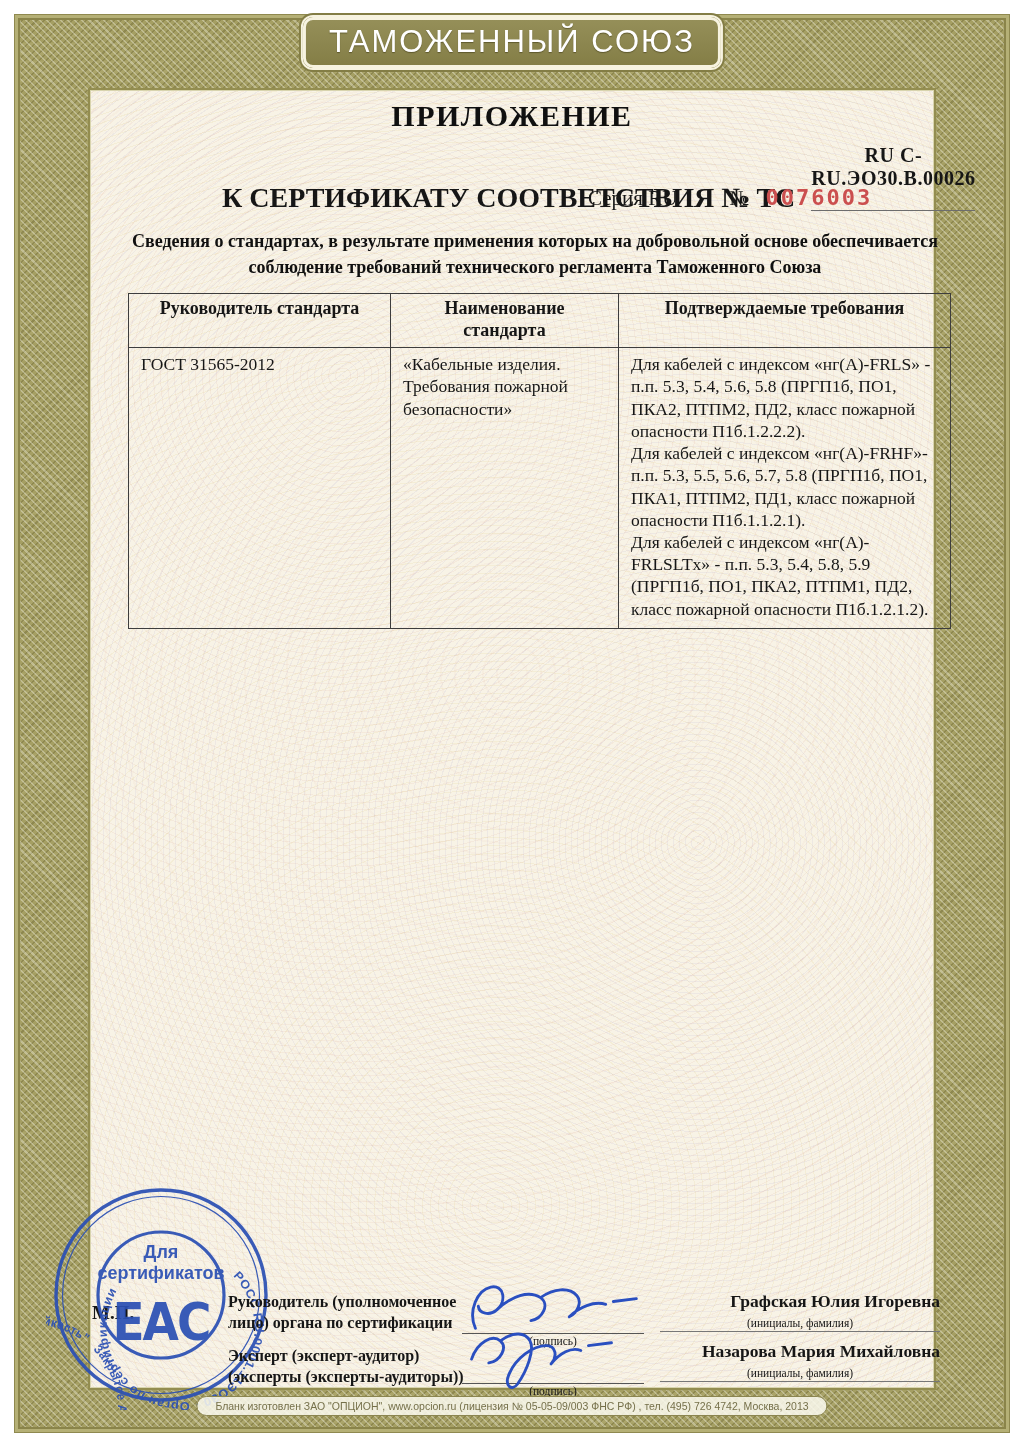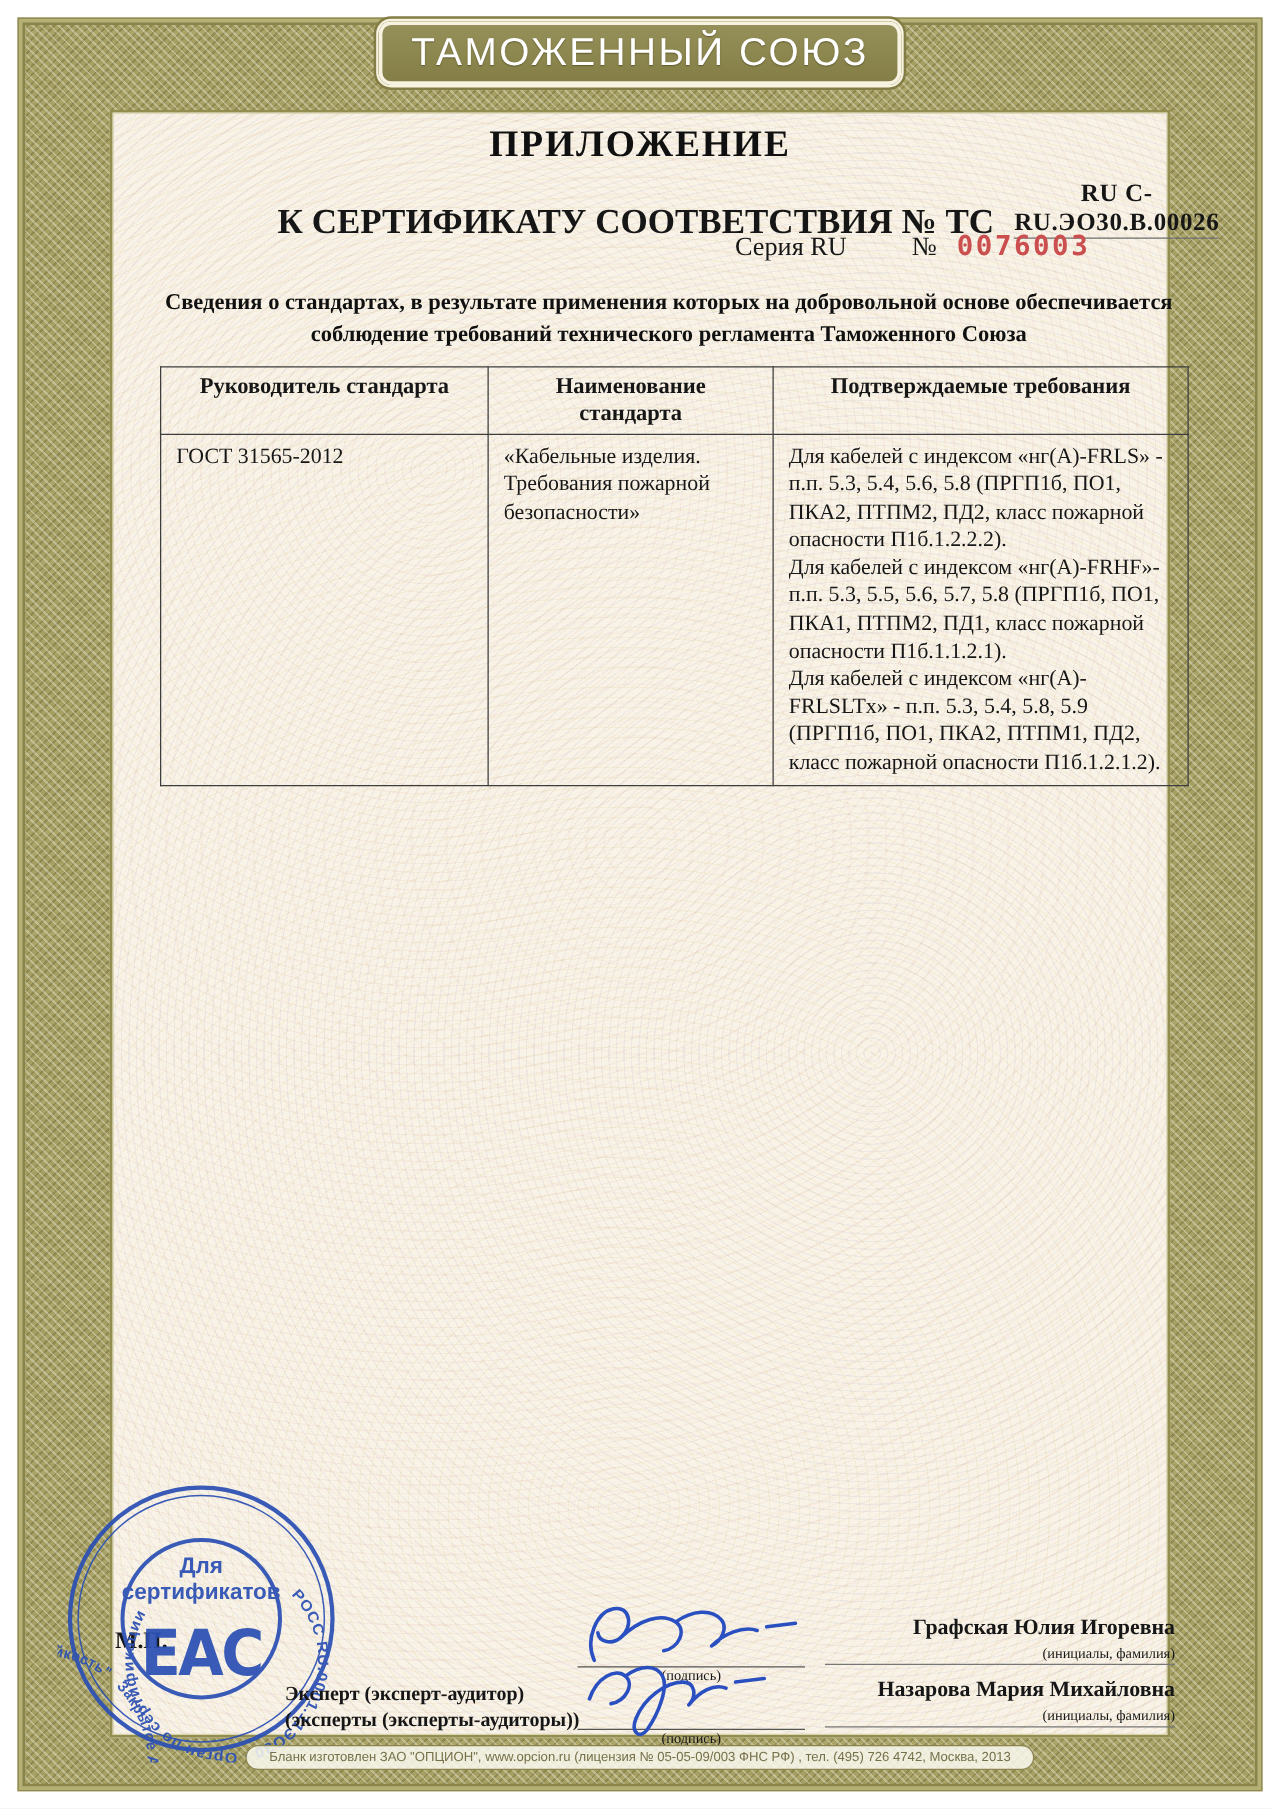--- a/index.html
+++ b/index.html
@@ -48,21 +48,21 @@
   .doc-title {
     position:absolute; top:99px; left:0; width:100%; text-align:center;
     font-size:30px; font-weight:bold; letter-spacing:1.5px; color:#101010; z-index:4;
   }
   .cert-line {
     position:absolute; top:147px; left:222px; right:88px;
     display:flex; align-items:flex-end; gap:16px; z-index:4;
   }
   .cert-label { font-size:28px; font-weight:bold; white-space:nowrap; }
   .cert-number-wrap {
-    flex:1; text-align:center; border-bottom:1px solid #6d6d6d; padding-bottom:0;
+    flex:1; text-align:center; border-bottom:1px solid #6d6d6d; padding-bottom:20px;
     font-size:20px; font-weight:bold; letter-spacing:0.5px; transform:translateY(-3px);
   }
   .series-line { position:absolute; top:185px; left:588px; display:flex; align-items:baseline; z-index:4; }
   .series-label { font-size:21px; }
   .series-no-sign { font-size:21px; margin-left:52px; }
   .series-number {
     margin-left:16px; font-family:"DejaVu Sans Mono", monospace;
     font-weight:bold; font-size:22px; letter-spacing:2px; color:#cb4f4f;
   }
   .intro {
@@ -95,21 +95,21 @@
   .sig-linebox.r1 { top:1276px; height:57px; }
   .sig-linebox.r2 { top:1326px; height:57px; }
   .sig-linebox svg { position:absolute; left:0; bottom:-14px; overflow:visible; }
   .sig-caption { position:absolute; left:462px; width:182px; text-align:center; font-size:11.5px; z-index:6; }
   .sig-caption.r1 { top:1335px; }
   .sig-caption.r2 { top:1385px; }
   .sig-name { position:absolute; left:660px; width:280px; text-align:right; font-size:17.5px; font-weight:bold;
               border-bottom:1px solid #777; padding-bottom:19px; z-index:6; }
   .sig-name.r1 { top:1291px; }
   .sig-name.r2 { top:1341px; }
-  .name-caption { position:absolute; left:660px; width:280px; text-align:right; font-size:11.5px; z-index:6; }
+  .name-caption { position:absolute; left:660px; width:280px; text-align:center; font-size:11.5px; z-index:6; }
   .name-caption.r1 { top:1317px; }
   .name-caption.r2 { top:1367px; }
   
   .footer-pill {
     position:absolute; left:50%; top:1396px; transform:translateX(-50%);
     background:rgba(252,250,240,0.85); border:1px solid #8b8550; border-radius:12px;
     padding:3px 18px; white-space:nowrap; z-index:6;
     font-family:"Liberation Sans", sans-serif; font-size:10.5px; color:#75704a;
   }
 </style>
@@ -180,20 +180,22 @@
       <textPath href="#ringOuterPath" textLength="530" lengthAdjust="spacingAndGlyphs">Закрытое Акционерное Общество "Центр сертификации и испытаний "Огнестойкость"</textPath>
     </text>
     <text font-family="Liberation Sans, sans-serif" font-size="12" font-weight="bold" fill="#2b50b4" letter-spacing="0.5">
       <textPath href="#ringInnerPath" textLength="330" lengthAdjust="spacingAndGlyphs">РОСС RU.0001.11ЭО30   ·   Орган по сертификации</textPath>
     </text>
     <text x="115" y="78" text-anchor="middle" font-family="Liberation Sans, sans-serif" font-size="18" font-weight="bold" fill="#2b50b4">Для</text>
     <text x="115" y="99" text-anchor="middle" font-family="Liberation Sans, sans-serif" font-size="18" font-weight="bold" fill="#2b50b4">сертификатов</text>
     <text x="115" y="152" text-anchor="middle" font-family="DejaVu Sans, sans-serif" font-size="47" font-weight="bold" letter-spacing="-2" fill="#2b50b4" transform="translate(0,-4) scale(1,1.08)">ЕАС</text>
   </svg>
 
+  <div class="sig-label r1">Руководитель (уполномоченное
+лицо) органа по сертификации</div>
   <div class="sig-linebox r1">
     <svg width="182" height="70" viewBox="0 0 190 70">
       <path d="M14,52 C6,34 16,12 30,9 C44,6 47,24 36,33 C29,39 18,37 17,29 M36,33 C52,18 70,12 82,20 C92,27 84,42 72,44 M82,20 C96,10 112,9 120,18 C126,25 120,36 112,40 C122,30 138,23 150,27 M158,24 L182,21" fill="none" stroke="#2a4fc0" stroke-width="3" stroke-linecap="round" stroke-linejoin="round"></path>
     </svg>
   </div>
   <div class="sig-caption r1">(подпись)</div>
   <div class="sig-name r1">Графская Юлия Игоревна</div>
   <div class="name-caption r1">(инициалы, фамилия)</div>
 
   <div class="sig-label r2">Эксперт (эксперт-аудитор)

